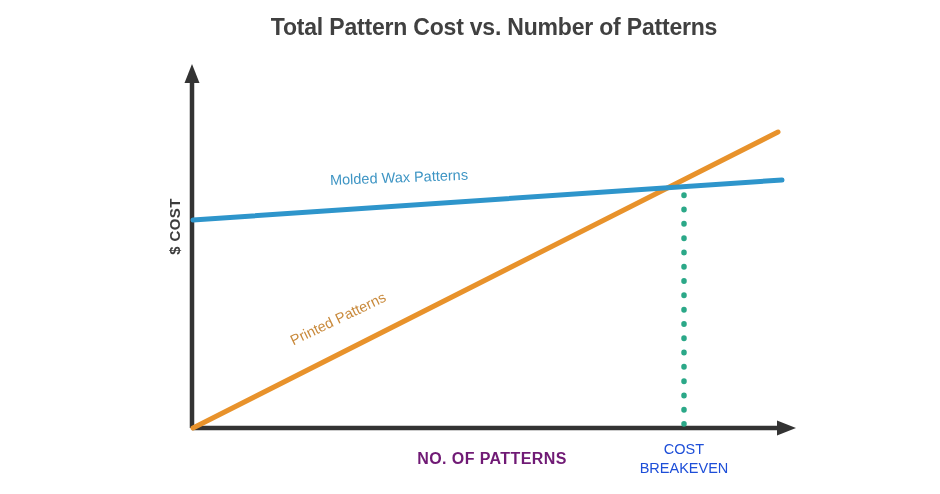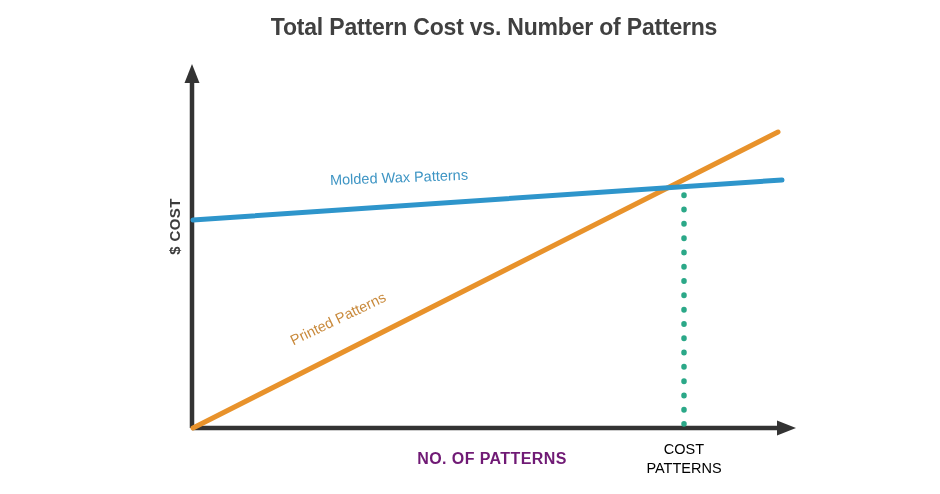--- a/index.html
+++ b/index.html
@@ -96,21 +96,21 @@
 
   
   #breakeven-annotation {
     position: absolute;
     left: 609px;
     top: 440px;
     width: 150px;
     text-align: center;
     font-size: 14.5px;
     line-height: 19px;
-    color: #000000;
+    color: #1d4ed8;
     white-space: nowrap;
   }
   #breakeven-annotation .bk-line { display: block; }
 </style>
 </head>
 <body>
 
 <div id="chart-page">
 
   <div id="chart-title">Total Pattern Cost vs. Number of Patterns</div>
@@ -133,16 +133,16 @@
   <div id="y-axis-title">$ COST</div>
 
   <div id="x-axis-title">NO. OF PATTERNS</div>
 
   <div id="series-label-wax">Molded Wax Patterns</div>
 
   <div id="series-label-printed">Printed Patterns</div>
 
   <div id="breakeven-annotation">
     <span class="bk-line">COST</span>
-    <span class="bk-line">PATTERNS</span>
+    <span class="bk-line">BREAKEVEN</span>
   </div>
 
 </div>
 
 </body></html>

